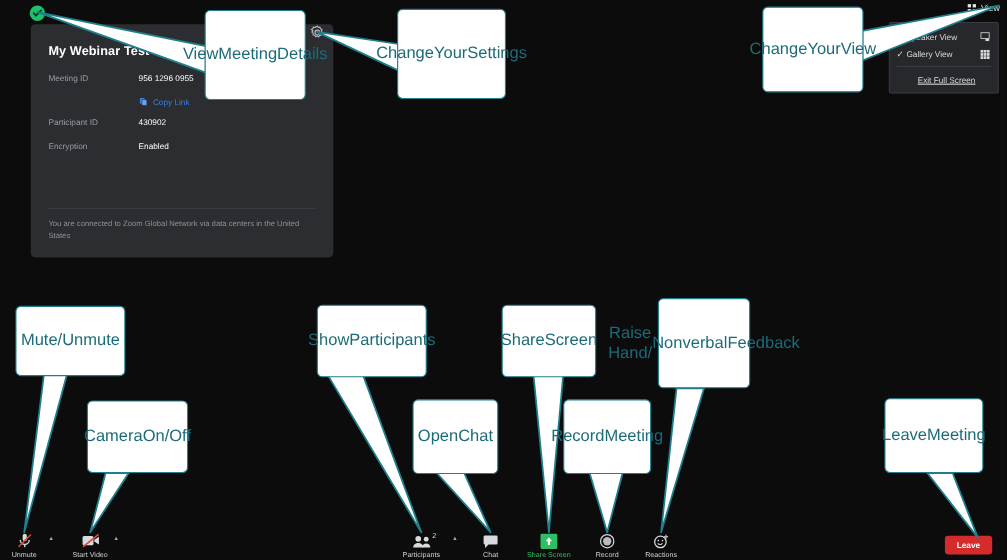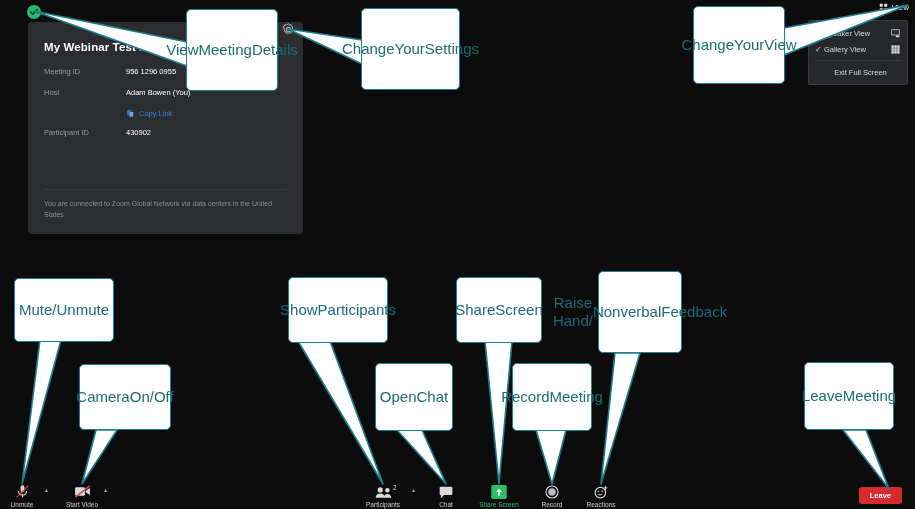--- a/index.html
+++ b/index.html
@@ -82,21 +82,21 @@
     padding: 4px 0;
   }
   .vmenu-item {
     display: flex; align-items: center;
     height: 16px; padding: 0 7px 0 6px;
     font-size: 7.5px; color: #d9dadd;
   }
   .vmenu-check { width: 9px; flex: 0 0 9px; font-size: 8px; color: #d9dadd; }
   .vmenu-label { flex: 1; }
   .vmenu-sep { height: 1px; background: #3a3c41; margin: 3px 6px; }
-  .vmenu-item.plain { justify-content: center; padding-left: 12px; }
+  .vmenu-item.plain { justify-content: center; padding-left: 12px; text-decoration: underline; }
 
   
   #toolbar { position: absolute; left: 0; right: 0; bottom: 0; height: 34px; }
   .tb-item {
     position: absolute; bottom: 1px;
     display: flex; flex-direction: column; align-items: center;
     width: 54px; margin-left: -27px;
   }
   .tb-ico { height: 15px; display: flex; align-items: flex-end; justify-content: center; }
   .tb-ico svg { display: block; }
@@ -145,35 +145,35 @@
       </svg>
   </div>
 
   <div id="meeting-panel">
     <div id="meeting-title">My Webinar Test #4</div>
 
     <div class="mrow">
       <div class="mlabel">Meeting ID</div>
       <div class="mvalue">956 1296 0955</div>
     </div>
-    <div class="mrow">
-      <div class="mlabel">Host</div>
-      <div class="mvalue">Adam Bowen (You)</div>
-    </div>
     <div id="copy-link-row">
       <svg class="copy-ico" viewBox="0 0 24 24" aria-hidden="true">
         <rect x="3" y="3" width="12" height="14" rx="2" fill="#3b7fe0"></rect>
         <rect x="8" y="7" width="12" height="14" rx="2" fill="#6ba4ef" stroke="#2b2d31" stroke-width="1.5"></rect>
       </svg>
       <span id="copy-link-label">Copy Link</span>
     </div>
 
     <div class="mrow" style="margin-top:10px">
       <div class="mlabel">Participant ID</div>
       <div class="mvalue">430902</div>
+    </div>
+    <div class="mrow">
+      <div class="mlabel">Encryption</div>
+      <div class="mvalue">Enabled</div>
     </div>
 
     <div id="panel-divider"></div>
     <div id="panel-foot">You are connected to Zoom Global Network via data centers in the United States</div>
   </div>
 
   <div id="settings-gear">
     <svg viewBox="0 0 24 24" aria-hidden="true">
       <path d="M12 8.5a3.5 3.5 0 100 7 3.5 3.5 0 000-7z" fill="none" stroke="#cfd0d3" stroke-width="1.8"></path>
       <path d="M12 2.6l1.4 2.1 2.5-.5.6 2.5 2.4.9-1.1 2.3 1.6 2-2 1.6.2 2.5-2.5.3-1.2 2.2-2.2-1.2-2.3 1.1-1-2.3-2.5-.4.1-2.5-2-1.7 1.6-1.9L3 7.6l2.4-.8.7-2.5 2.5.6z" fill="none" stroke="#cfd0d3" stroke-width="1.6" stroke-linejoin="round"></path>

